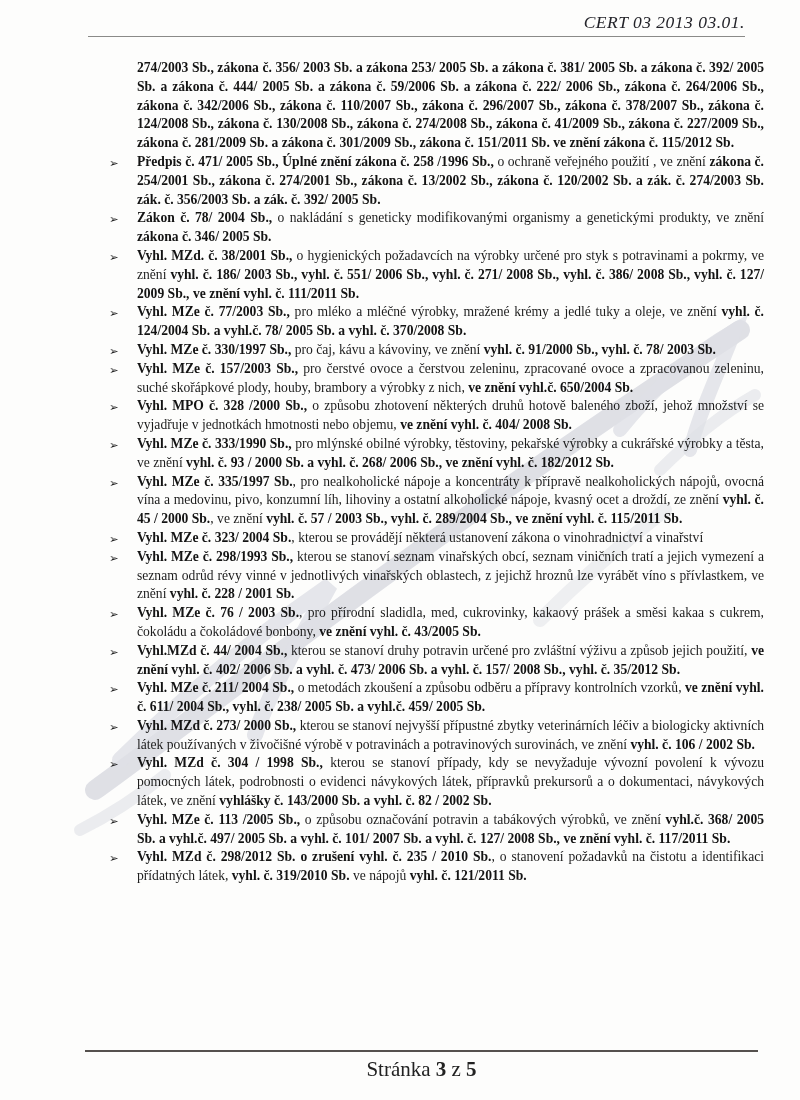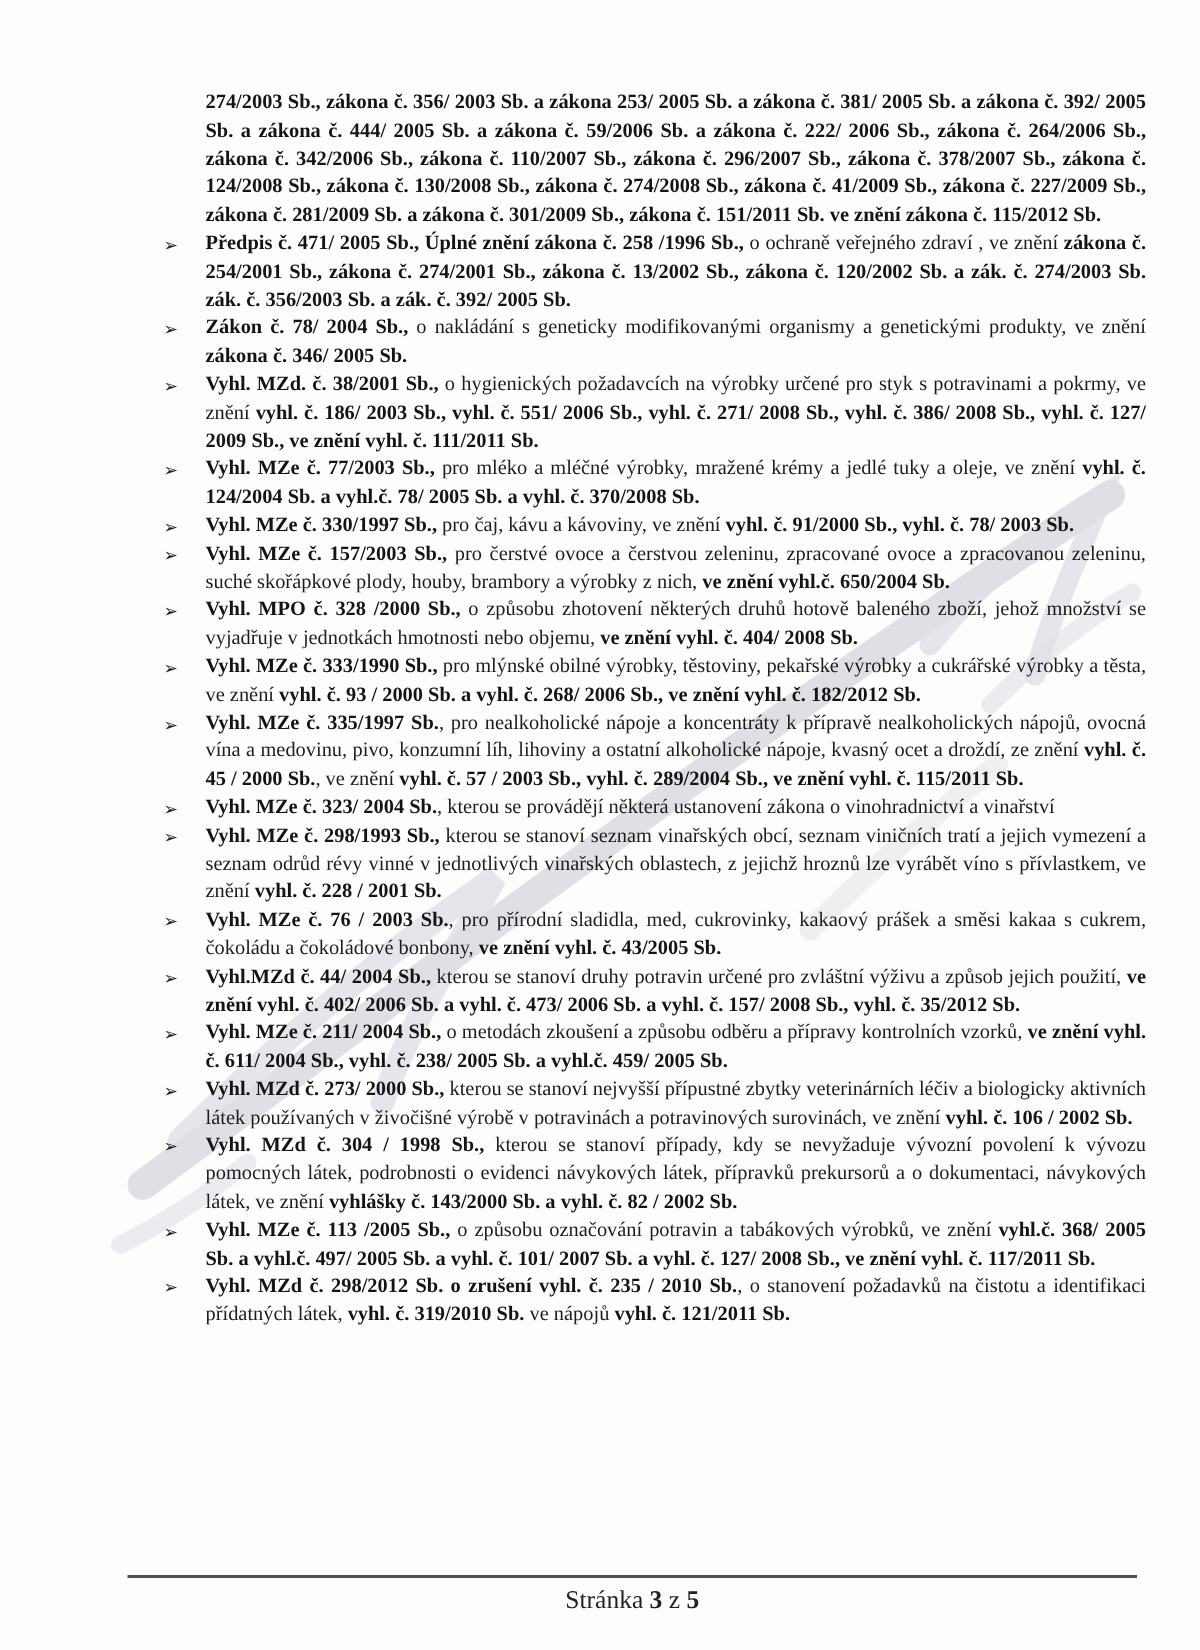--- a/index.html
+++ b/index.html
@@ -37,46 +37,49 @@
   .bullet{
     position:absolute;left:-28px;top:1px;
     font-family:"DejaVu Sans",sans-serif;
     font-size:11.5px;color:#222;font-weight:normal;
   }
   
   .footer{
     position:absolute;left:85px;right:42px;top:1050px;
     border-top:2px solid #55514e;
     text-align:center;padding-top:5px;
-    font-size:17px;color:#222;
+    font-size:21px;color:#222;
   }
   .footer .num{font-weight:bold;}
 </style>
 </head>
 <body style="--text: #1c1c1c; --paper: #fdfdfc;">
 
 <div class="page">
 
   <svg class="watermark" width="800" height="1100" viewBox="0 0 800 1100">
     <g fill="none" stroke="#c7c9d4" stroke-linecap="round" opacity="0.55">
       <path d="M 95 790 C 220 700, 420 540, 740 330" stroke-width="20"></path>
       <path d="M 120 760 C 180 700, 250 640, 330 585 C 300 640, 270 690, 255 735" stroke-width="16" opacity="0.8"></path>
       <path d="M 620 430 C 660 380, 700 350, 735 330 C 720 370, 700 410, 690 450" stroke-width="14" opacity="0.8"></path>
       <path d="M 660 470 C 690 440, 720 415, 755 395" stroke-width="12" opacity="0.6"></path>
       <path d="M 540 620 C 580 580, 620 545, 665 510" stroke-width="14" opacity="0.5"></path>
       <path d="M 80 830 C 110 815, 140 795, 165 775" stroke-width="12" opacity="0.6"></path>
     </g>
   </svg>
 
+  <div class="header">
+    <span class="doc-code">CERT 03 2013 03.01.</span>
+  </div>
   <div></div>
 
   <div class="doc-body">
     <p class="intro"><span class="seg b">274/2003 Sb., zákona č. 356/ 2003 Sb. a zákona 253/ 2005 Sb. a zákona č. 381/ 2005 Sb. a zákona č. 392/ 2005 Sb. a zákona č. 444/ 2005 Sb. a zákona č. 59/2006 Sb. a zákona č. 222/ 2006 Sb., zákona č. 264/2006 Sb., zákona č. 342/2006 Sb., zákona č. 110/2007 Sb., zákona č. 296/2007 Sb., zákona č. 378/2007 Sb., zákona č. 124/2008 Sb., zákona č. 130/2008 Sb., zákona č. 274/2008 Sb., zákona č. 41/2009 Sb., zákona č. 227/2009 Sb., zákona č. 281/2009 Sb. a zákona č. 301/2009 Sb., zákona č. 151/2011 Sb. ve znění zákona č. 115/2012 Sb.</span></p>
     <ul class="reglist">
-        <li><span class="bullet">➢</span><span class="seg b">Předpis č. 471/ 2005 Sb., Úplné znění zákona č. 258 /1996 Sb.,</span><span class="seg"> o ochraně veřejného zdraví , ve znění </span><span class="seg b">zákona č. 254/2001 Sb., zákona č. 274/2001 Sb., zákona č. 13/2002 Sb., zákona č. 120/2002 Sb. a zák. č. 274/2003 Sb. zák. č. 356/2003 Sb. a zák. č. 392/ 2005 Sb.</span></li>
+        <li><span class="bullet">➢</span><span class="seg b">Předpis č. 471/ 2005 Sb., Úplné znění zákona č. 258 /1996 Sb.,</span><span class="seg"> o ochraně veřejného použití , ve znění </span><span class="seg b">zákona č. 254/2001 Sb., zákona č. 274/2001 Sb., zákona č. 13/2002 Sb., zákona č. 120/2002 Sb. a zák. č. 274/2003 Sb. zák. č. 356/2003 Sb. a zák. č. 392/ 2005 Sb.</span></li>
         <li><span class="bullet">➢</span><span class="seg b">Zákon č. 78/ 2004 Sb.,</span><span class="seg"> o nakládání s geneticky modifikovanými organismy a genetickými produkty, ve znění </span><span class="seg b">zákona č. 346/ 2005 Sb.</span></li>
         <li><span class="bullet">➢</span><span class="seg b">Vyhl. MZd. č. 38/2001 Sb.,</span><span class="seg"> o hygienických požadavcích na výrobky určené pro styk s potravinami a pokrmy, ve znění </span><span class="seg b">vyhl. č. 186/ 2003 Sb., vyhl. č. 551/ 2006 Sb., vyhl. č. 271/ 2008 Sb., vyhl. č. 386/ 2008 Sb., vyhl. č. 127/ 2009 Sb., ve znění vyhl. č. 111/2011 Sb.</span></li>
         <li><span class="bullet">➢</span><span class="seg b">Vyhl. MZe č. 77/2003 Sb.,</span><span class="seg"> pro mléko a mléčné výrobky, mražené krémy a jedlé tuky a oleje, ve znění </span><span class="seg b">vyhl. č. 124/2004 Sb. a vyhl.č. 78/ 2005 Sb. a vyhl. č. 370/2008 Sb.</span></li>
         <li><span class="bullet">➢</span><span class="seg b">Vyhl. MZe č. 330/1997 Sb.,</span><span class="seg"> pro čaj, kávu a kávoviny, ve znění </span><span class="seg b">vyhl. č. 91/2000 Sb., vyhl. č. 78/ 2003 Sb.</span></li>
         <li><span class="bullet">➢</span><span class="seg b">Vyhl. MZe č. 157/2003 Sb.,</span><span class="seg"> pro čerstvé ovoce a čerstvou zeleninu, zpracované ovoce a zpracovanou zeleninu, suché skořápkové plody, houby, brambory a výrobky z nich, </span><span class="seg b">ve znění vyhl.č. 650/2004 Sb.</span></li>
         <li><span class="bullet">➢</span><span class="seg b">Vyhl. MPO č. 328 /2000 Sb.,</span><span class="seg"> o způsobu zhotovení některých druhů hotově baleného zboží, jehož množství se vyjadřuje v jednotkách hmotnosti nebo objemu, </span><span class="seg b">ve znění vyhl. č. 404/ 2008 Sb.</span></li>
         <li><span class="bullet">➢</span><span class="seg b">Vyhl. MZe č. 333/1990 Sb.,</span><span class="seg"> pro mlýnské obilné výrobky, těstoviny, pekařské výrobky a cukrářské výrobky a těsta, ve znění </span><span class="seg b">vyhl. č. 93 / 2000 Sb. a vyhl. č. 268/ 2006 Sb., ve znění vyhl. č. 182/2012 Sb.</span></li>
         <li><span class="bullet">➢</span><span class="seg b">Vyhl. MZe č. 335/1997 Sb.</span><span class="seg">, pro nealkoholické nápoje a koncentráty k přípravě nealkoholických nápojů, ovocná vína a medovinu, pivo, konzumní líh, lihoviny a ostatní alkoholické nápoje, kvasný ocet a droždí, ze znění </span><span class="seg b">vyhl. č. 45 / 2000 Sb.</span><span class="seg">, ve znění </span><span class="seg b">vyhl. č. 57 / 2003 Sb., vyhl. č. 289/2004 Sb., ve znění vyhl. č. 115/2011 Sb.</span></li>
         <li><span class="bullet">➢</span><span class="seg b">Vyhl. MZe č. 323/ 2004 Sb.</span><span class="seg">, kterou se provádějí některá ustanovení zákona o vinohradnictví a vinařství</span></li>
         <li><span class="bullet">➢</span><span class="seg b">Vyhl. MZe č. 298/1993 Sb.,</span><span class="seg"> kterou se stanoví seznam vinařských obcí, seznam viničních tratí a jejich vymezení a seznam odrůd révy vinné v jednotlivých vinařských oblastech, z jejichž hroznů lze vyrábět víno s přívlastkem, ve znění </span><span class="seg b">vyhl. č. 228 / 2001 Sb.</span></li>

